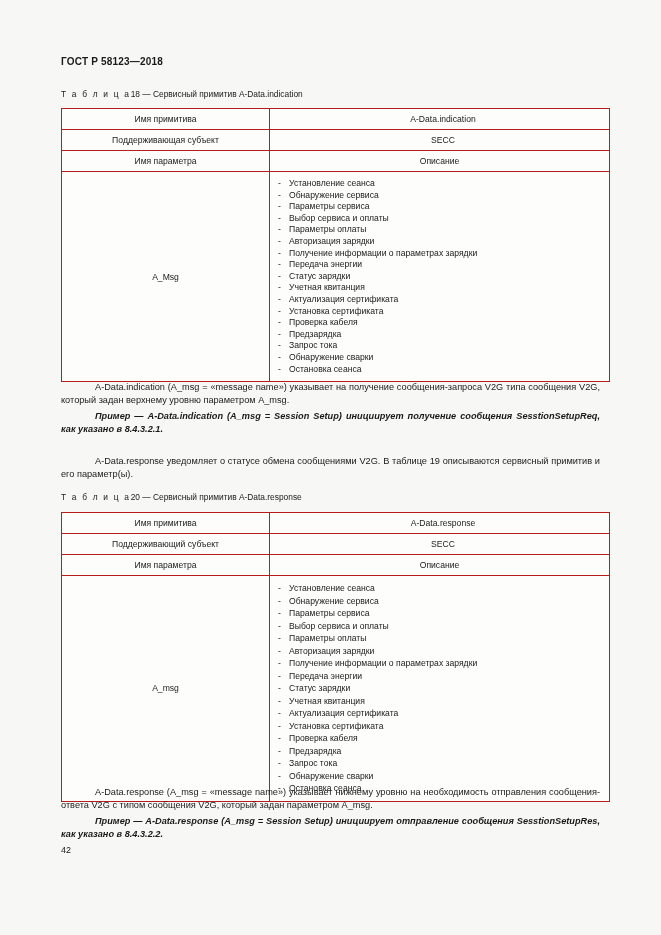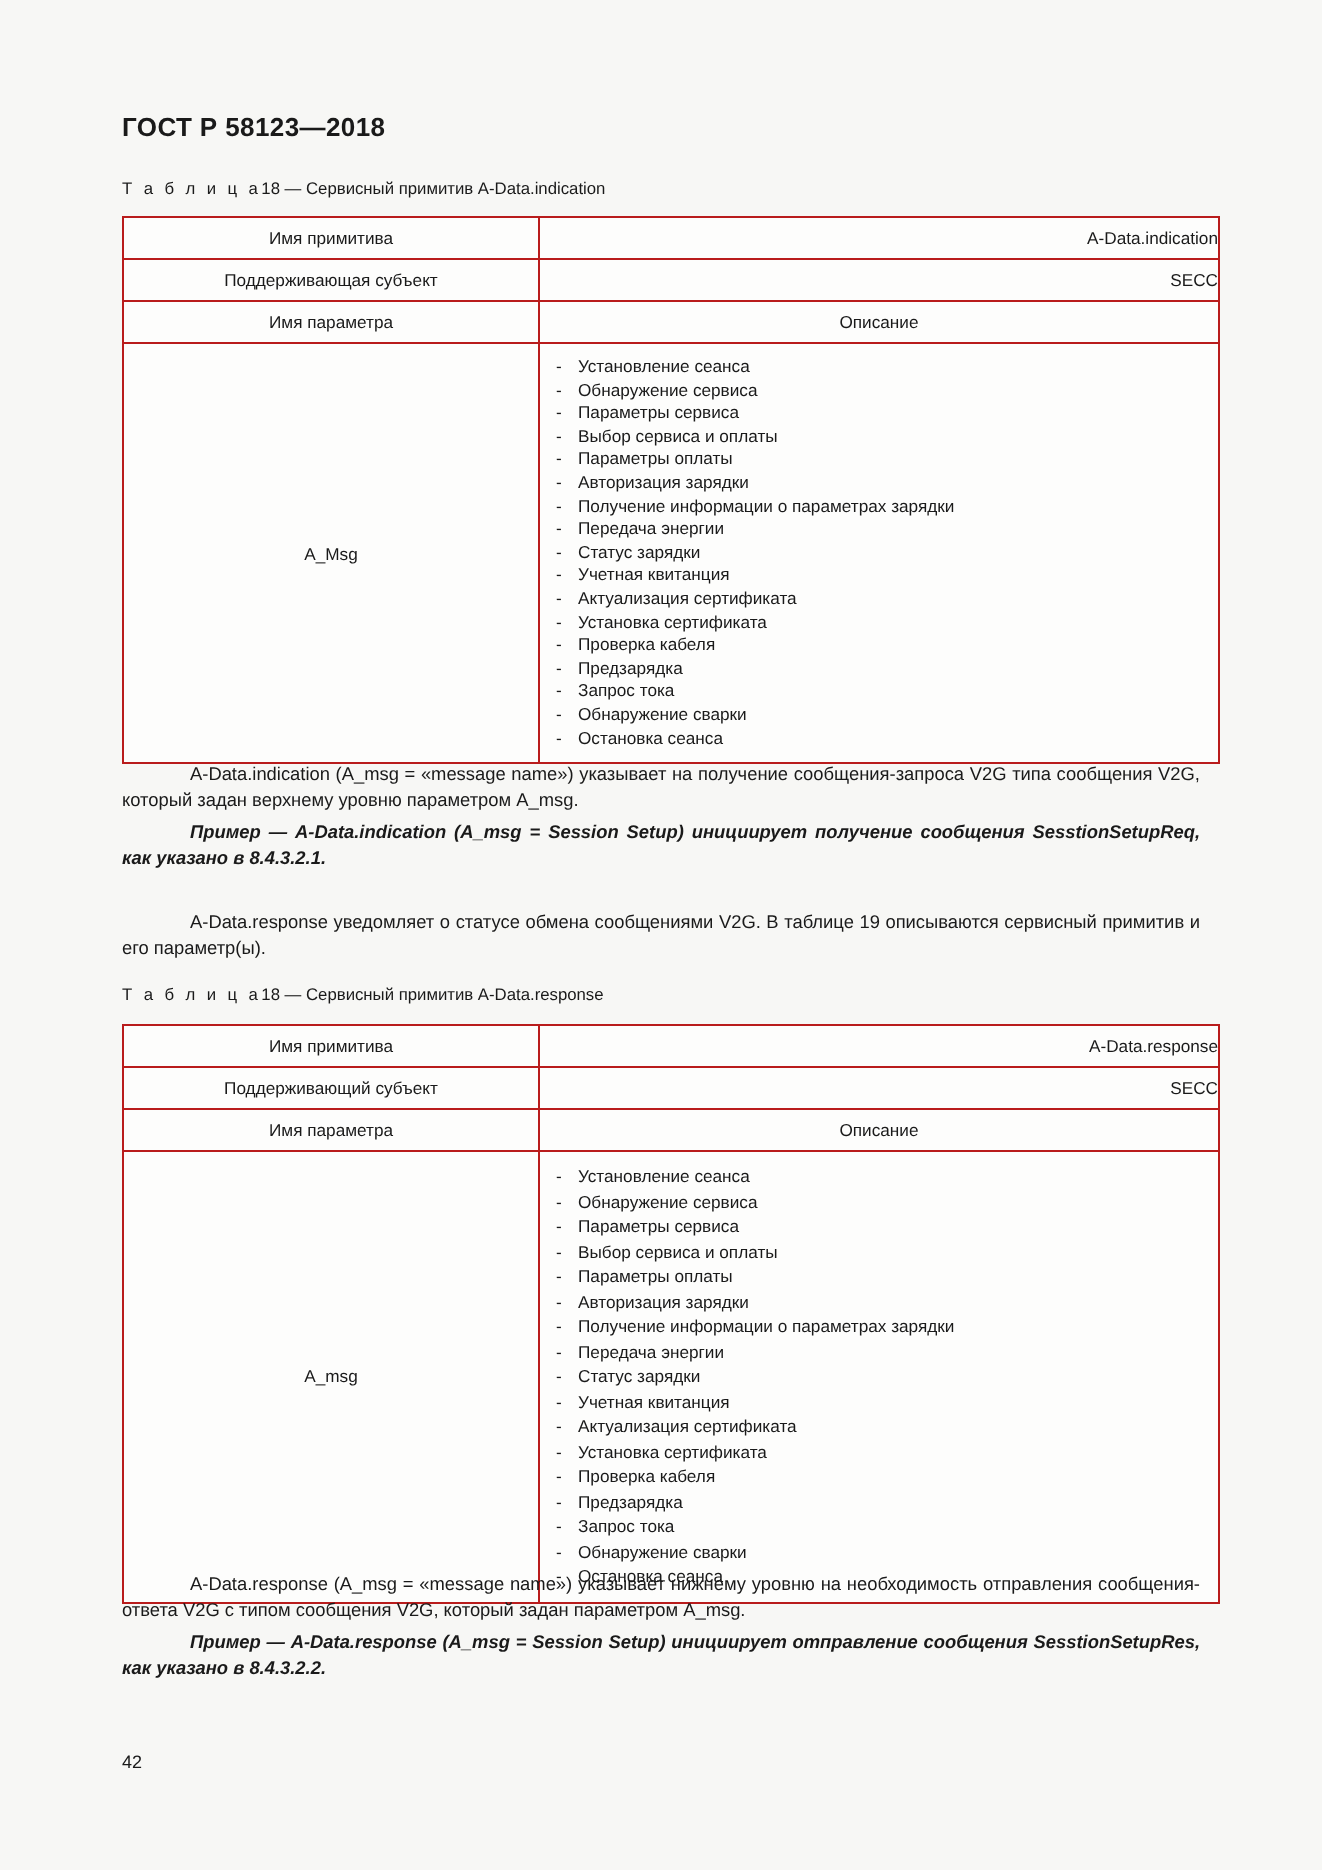--- a/index.html
+++ b/index.html
@@ -22,21 +22,21 @@
     width: 661px;
     height: 935px;
     background: #f7f7f5;
   }
 
   
   .running-head {
     position: absolute;
     left: 61px;
     top: 56px;
-    font-size: 13px;
+    font-size: 10px;
     font-weight: bold;
     letter-spacing: 0.2px;
     white-space: nowrap;
   }
 
   
   .table-caption {
     font-size: 8.4px;
     white-space: nowrap;
     line-height: 1.1;
@@ -64,21 +64,21 @@
   }
   td.col-name  { width: 207px; }
   td.col-value { width: 332px; }
 
   .cell-center {
     text-align: center;
     height: 20px;
     line-height: 20px;
   }
   .cell-left {
-    text-align: right;
+    text-align: center;
     padding-left: 7px !important;
     height: 20px;
     line-height: 20px;
     margin-top: 44px;
   }
   .cell-param-name {
     text-align: center;
     vertical-align: middle;
   }
   .cell-desc {
@@ -137,21 +137,21 @@
   #caption-18  { position: absolute; left: 61px; top: 90px;  width: 539px; }
   #table-18    { position: absolute; left: 61px; top: 108px; }
   #para-18-a   { position: absolute; left: 61px; top: 381px; width: 539px; }
   #para-18-ex  { position: absolute; left: 61px; top: 410px; width: 539px; }
   #head-733    { position: absolute; left: 61px; top: 441px; width: 539px; }
   #para-733    { position: absolute; left: 61px; top: 455px; width: 539px; }
   #caption-19  { position: absolute; left: 61px; top: 493px; width: 539px; }
   #table-19    { position: absolute; left: 61px; top: 512px; }
   #para-19-a   { position: absolute; left: 61px; top: 786px; width: 539px; }
   #para-19-ex  { position: absolute; left: 61px; top: 815px; width: 539px; }
-  #page-number { position: absolute; left: 61px; top: 876px; font-size: 9px; }
+  #page-number { position: absolute; left: 61px; top: 845px; font-size: 9px; }
 </style>
 </head>
 <body>
 
 <div class="page">
 
   <div class="running-head">ГОСТ Р 58123—2018</div>
 
   <div id="caption-18" class="table-caption"><span class="tword">Т а б л и ц а</span><span class="tnum">18 — Сервисный примитив A-Data.indication</span></div>
 
@@ -194,21 +194,21 @@
         </td>
       </tr>
     </tbody>
   </table>
 
   <p id="para-18-a" class="body indent">A-Data.indication (A_msg = «message name») указывает на получение сообщения-запроса V2G типа сообщения V2G, который задан верхнему уровню параметром A_msg.</p>
   <p id="para-18-ex" class="example">Пример — A-Data.indication (A_msg = Session Setup) инициирует получение сообщения SesstionSetupReq, как указано в 8.4.3.2.1.</p>
 
   <p id="para-733" class="body indent">A-Data.response уведомляет о статусе обмена сообщениями V2G. В таблице 19 описываются сервисный примитив и его параметр(ы).</p>
 
-  <div id="caption-19" class="table-caption"><span class="tword">Т а б л и ц а</span><span class="tnum">18 — Сервисный примитив A-Data.response</span></div>
+  <div id="caption-19" class="table-caption"><span class="tword">Т а б л и ц а</span><span class="tnum">20 — Сервисный примитив A-Data.response</span></div>
 
   <table id="table-19" class="gost t19">
     <tbody>
       <tr>
         <td class="col-name cell-center">Имя примитива</td>
         <td class="col-value cell-left">A-Data.response</td>
       </tr>
       <tr>
         <td class="col-name cell-center">Поддерживающий субъект</td>
         <td class="col-value cell-left">SECC</td>

